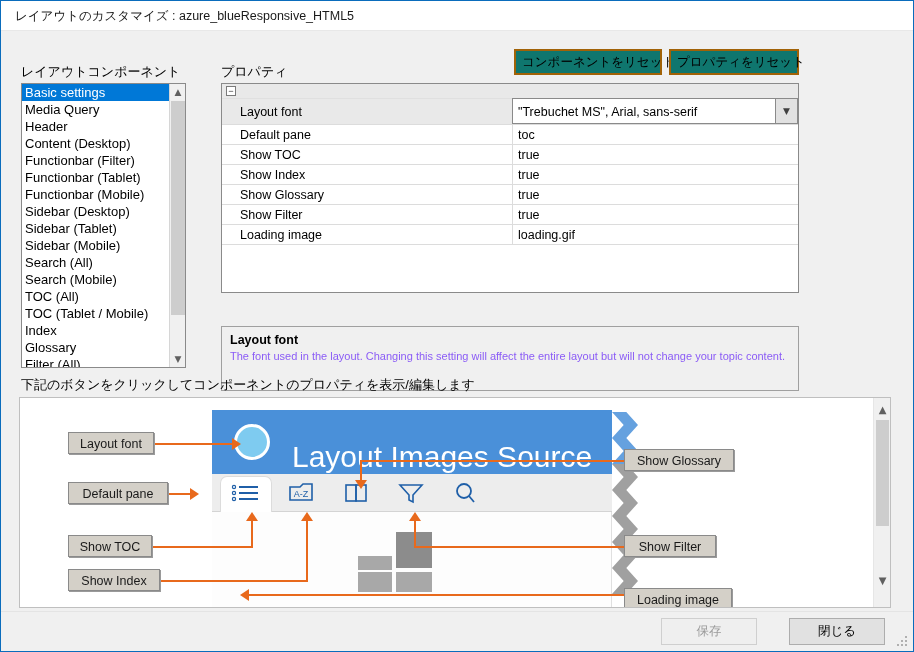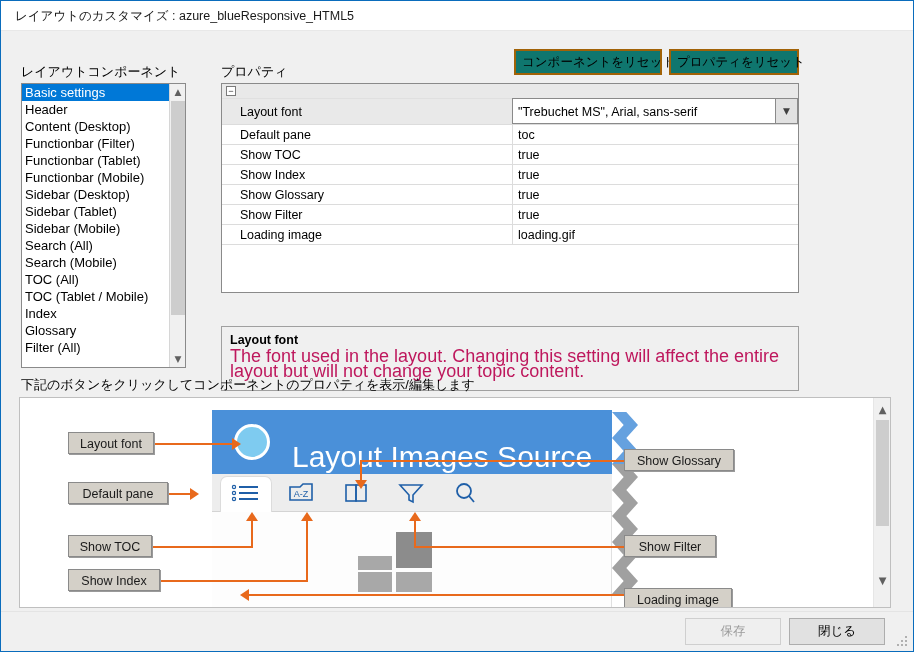--- a/index.html
+++ b/index.html
@@ -164,21 +164,21 @@
     width: 578px; height: 65px;
     background: #f0f0f0;
     border: 1px solid #a0a0a0;
     padding: 6px 8px;
   }
   #propdesc .d-title {
     font-size: 12.5px; font-weight: bold; color: #000;
     margin-bottom: 2px;
   }
   #propdesc .d-text {
-    font-size: 18px; color: #be185d; line-height: 15px;
+    font-size: 11px; color: #8b5cf6; line-height: 15px;
   }
   
   #preview-hint {
     position: absolute; left: 20px; top: 345px;
     font-size: 13px; color: #000; white-space: nowrap;
   }
   
   #preview {
     position: absolute; left: 18px; top: 366px;
     width: 872px; height: 211px;
@@ -325,21 +325,21 @@
     border: 1px solid #adadad;
     background: #e1e1e1;
     color: #000;
     cursor: default;
   }
   .fbtn.disabled {
     background: #efefef;
     border: 1px solid #cfcfcf;
     color: #9b9b9b;
   }
-  #btn-save { left: 684px; text-align: center; }
+  #btn-save { left: 660px; text-align: center; }
   #btn-close { left: 788px; background:#e1e1e1; }
   #grip {
     position: absolute; right: 4px; bottom: 3px;
     width: 12px; height: 12px;
   }
   .gd { position: absolute; width: 2px; height: 2px; background: #b0b0b0; }
 </style>
 </head>
 <body>
 
@@ -349,20 +349,21 @@
     <div class="title-text">レイアウトのカスタマイズ : azure_blueResponsive_HTML5</div>
   </div>
 
   <div id="bodyarea">
 
     <div class="grp-label" id="complist-label">レイアウトコンポーネント</div>
 
     <div id="complist">
       <div class="items" id="complist-items">
           <div class="li-item sel">Basic settings</div>
+          <div class="li-item">Media Query</div>
           <div class="li-item">Header</div>
           <div class="li-item">Content (Desktop)</div>
           <div class="li-item">Functionbar (Filter)</div>
           <div class="li-item">Functionbar (Tablet)</div>
           <div class="li-item">Functionbar (Mobile)</div>
           <div class="li-item">Sidebar (Desktop)</div>
           <div class="li-item">Sidebar (Tablet)</div>
           <div class="li-item">Sidebar (Mobile)</div>
           <div class="li-item">Search (All)</div>
           <div class="li-item">Search (Mobile)</div>

